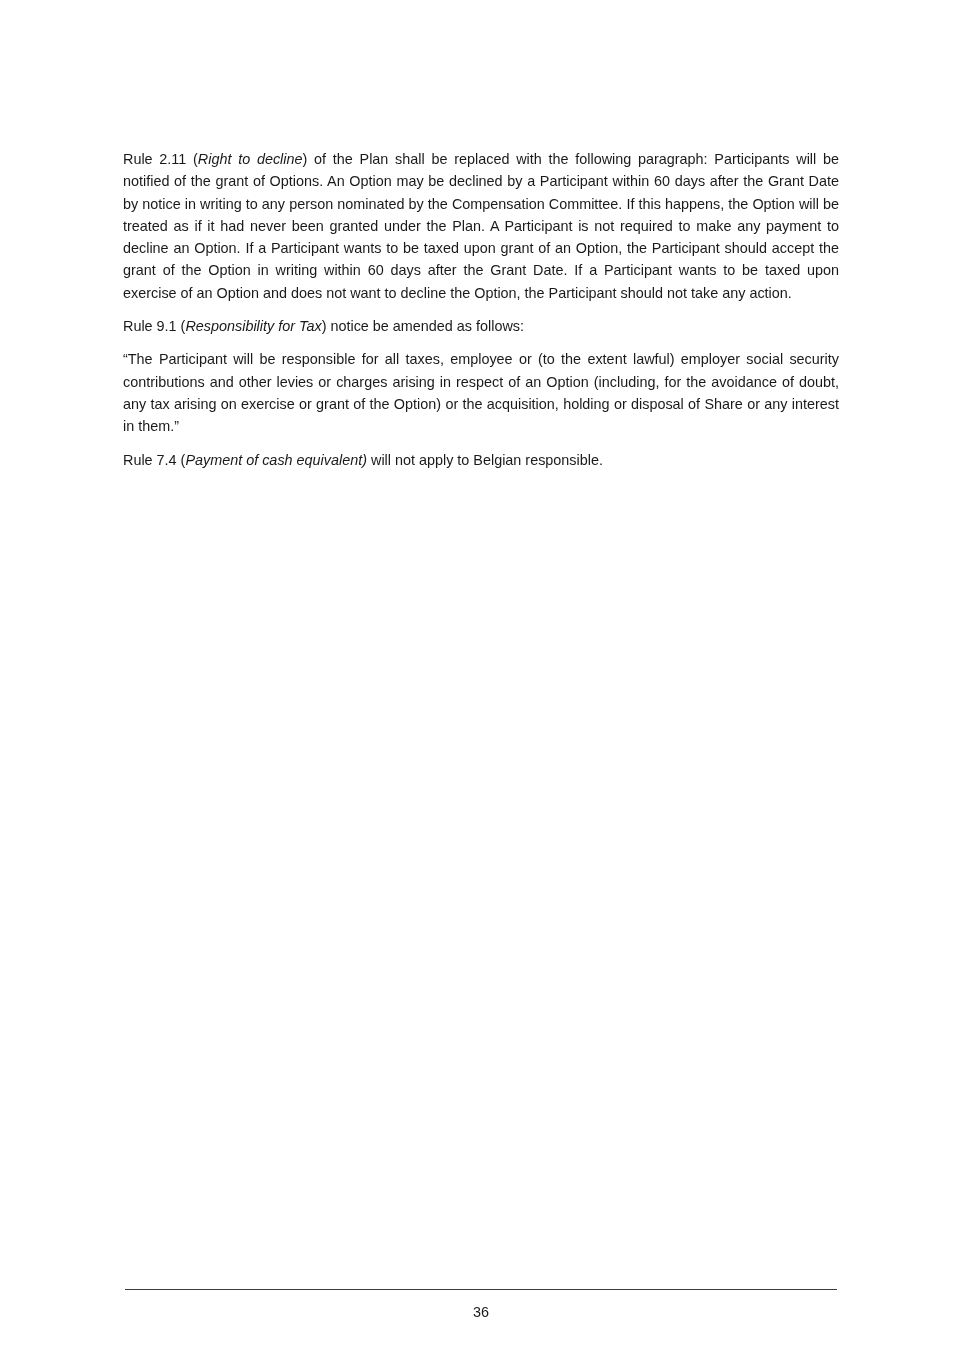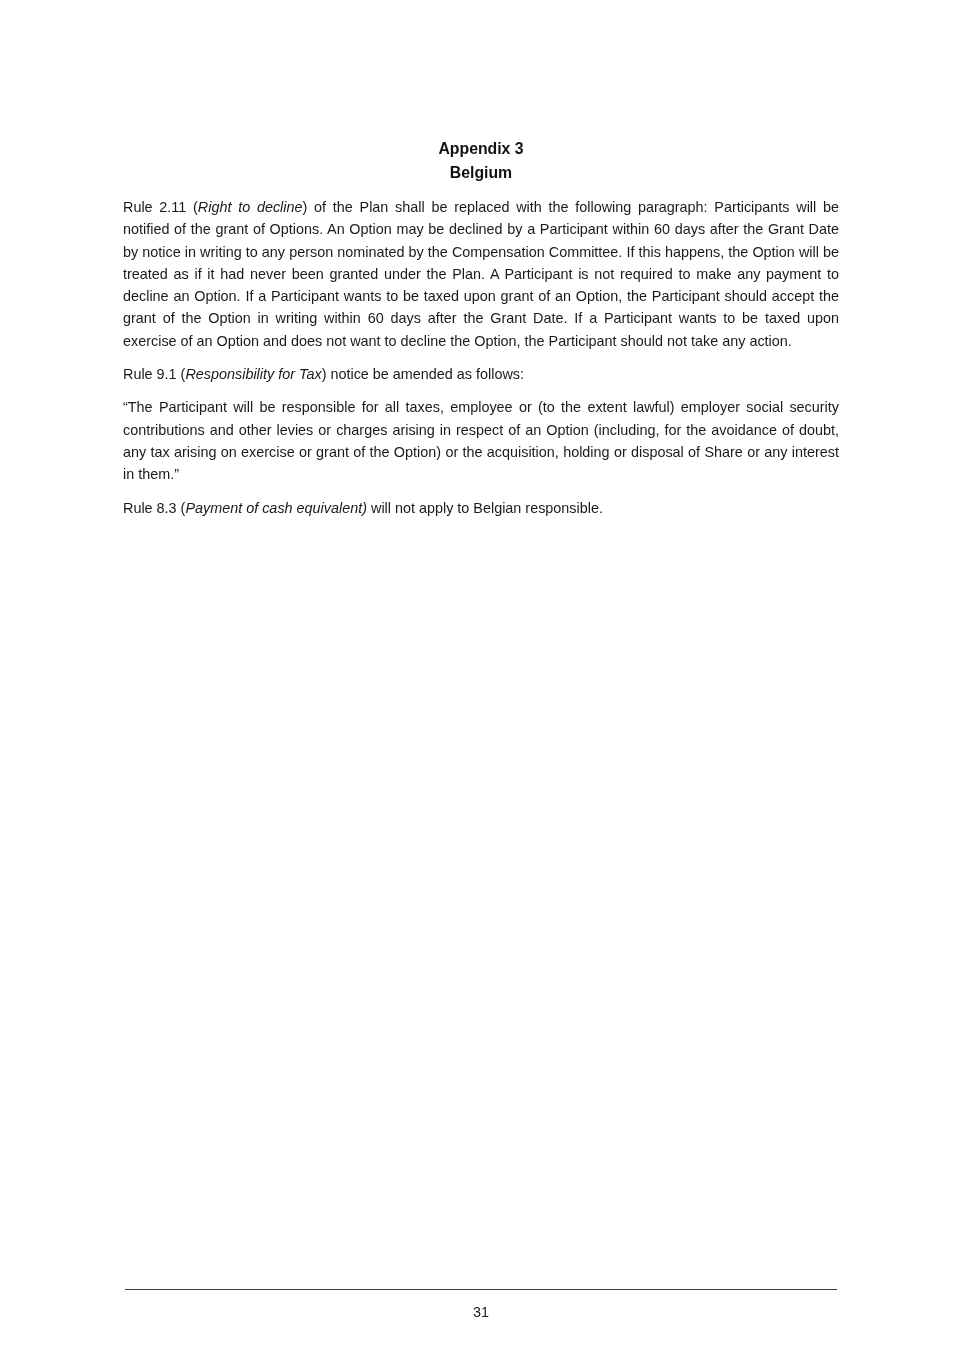--- a/index.html
+++ b/index.html
@@ -65,33 +65,29 @@
     color: #1a1a1a;
   }
 </style>
 </head>
 <body>
 
 <div class="page">
 
   <div class="content">
 
-    <div class="heading">
-      <div>Appendix 3</div>
-      <div>Belgium</div>
-    </div>
 
 
     <p class="para"><span>Rule 2.11 (</span><span class="italic">Right to decline</span><span>) of the Plan shall be replaced with the following paragraph: Participants will be notified of the grant of Options. An Option may be declined by a Participant within 60 days after the Grant Date by notice in writing to any person nominated by the Compensation Committee. If this happens, the Option will be treated as if it had never been granted under the Plan. A Participant is not required to make any payment to decline an Option. If a Participant wants to be taxed upon grant of an Option, the Participant should accept the grant of the Option in writing within 60 days after the Grant Date. If a Participant wants to be taxed upon exercise of an Option and does not want to decline the Option, the Participant should not take any action.</span></p>
 
     <p class="para"><span>Rule 9.1 (</span><span class="italic">Responsibility for Tax</span><span>) notice be amended as follows:</span></p>
 
     <p class="para"><span>“The Participant will be responsible for all taxes, employee or (to the extent lawful) employer social security contributions and other levies or charges arising in respect of an Option (including, for the avoidance of doubt, any tax arising on exercise or grant of the Option) or the acquisition, holding or disposal of Share or any interest in them.”</span></p>
 
-    <p class="para"><span>Rule 8.3 (</span><span class="italic">Payment of cash equivalent)</span><span> will not apply to Belgian responsible.</span></p>
+    <p class="para"><span>Rule 7.4 (</span><span class="italic">Payment of cash equivalent)</span><span> will not apply to Belgian responsible.</span></p>
 
   </div>
 
   <div class="footer-divider"></div>
 
-  <div class="page-number">31</div>
+  <div class="page-number">36</div>
 
 </div>
 
 </body></html>

